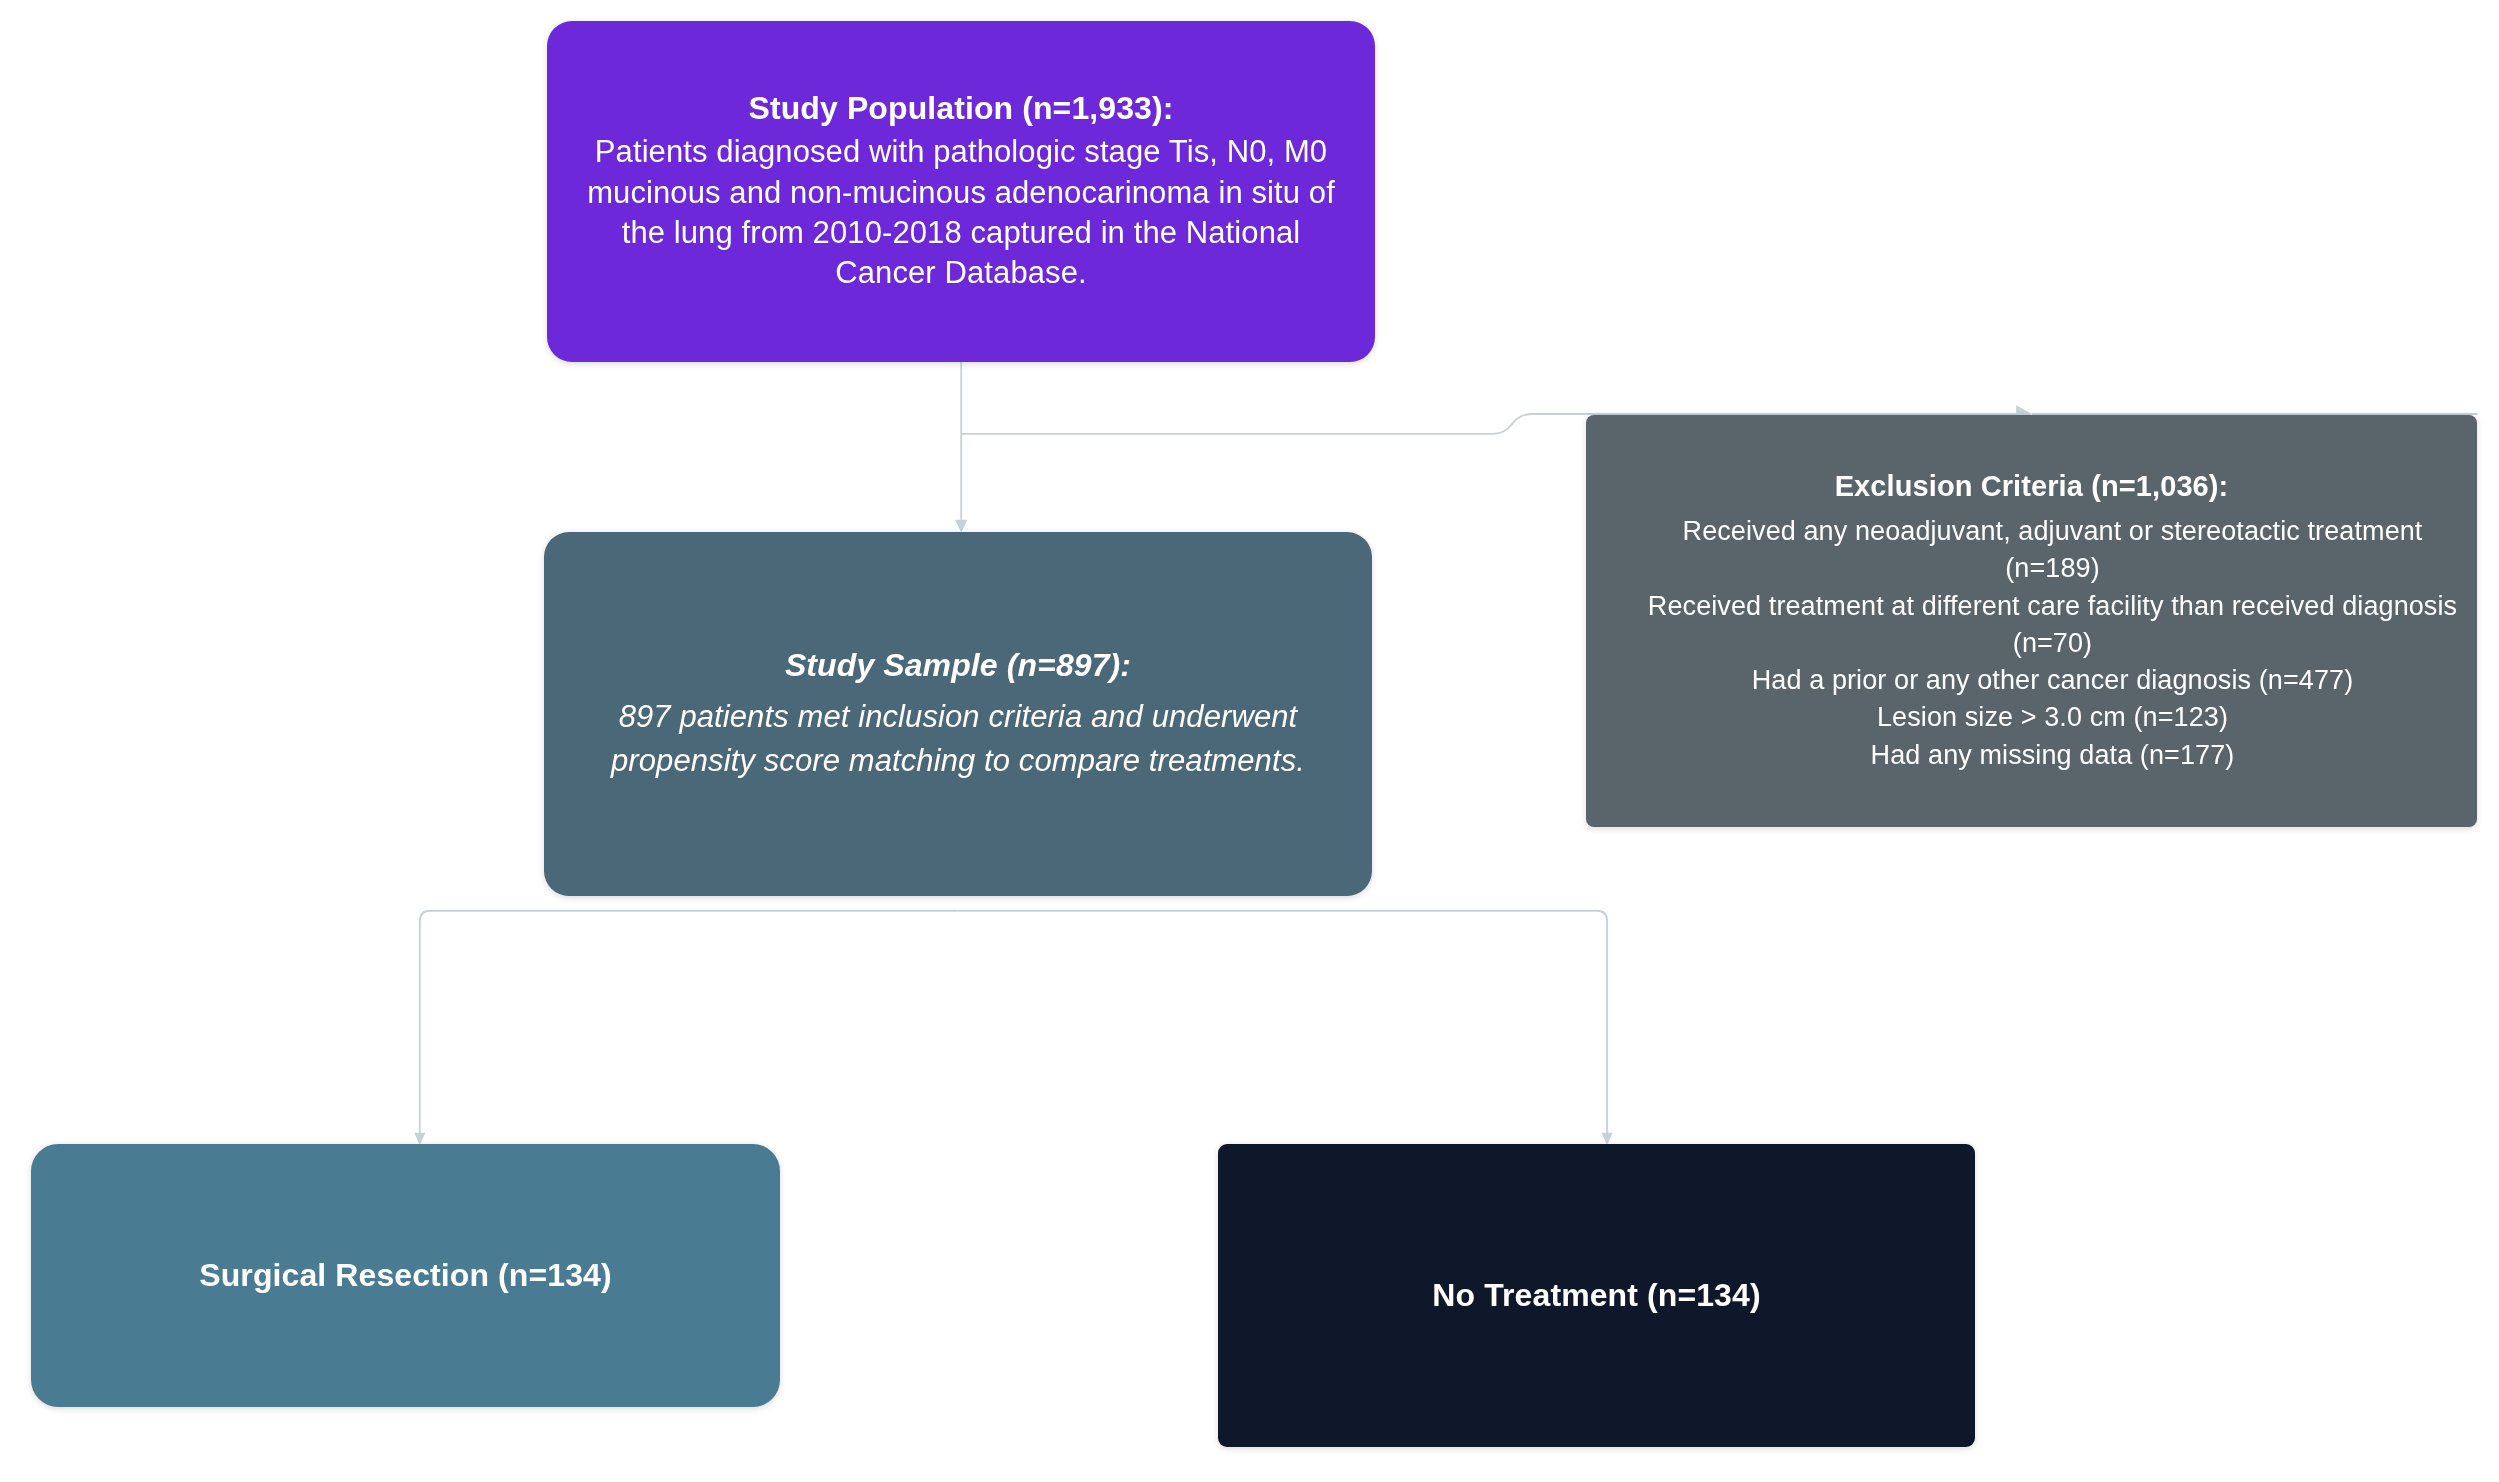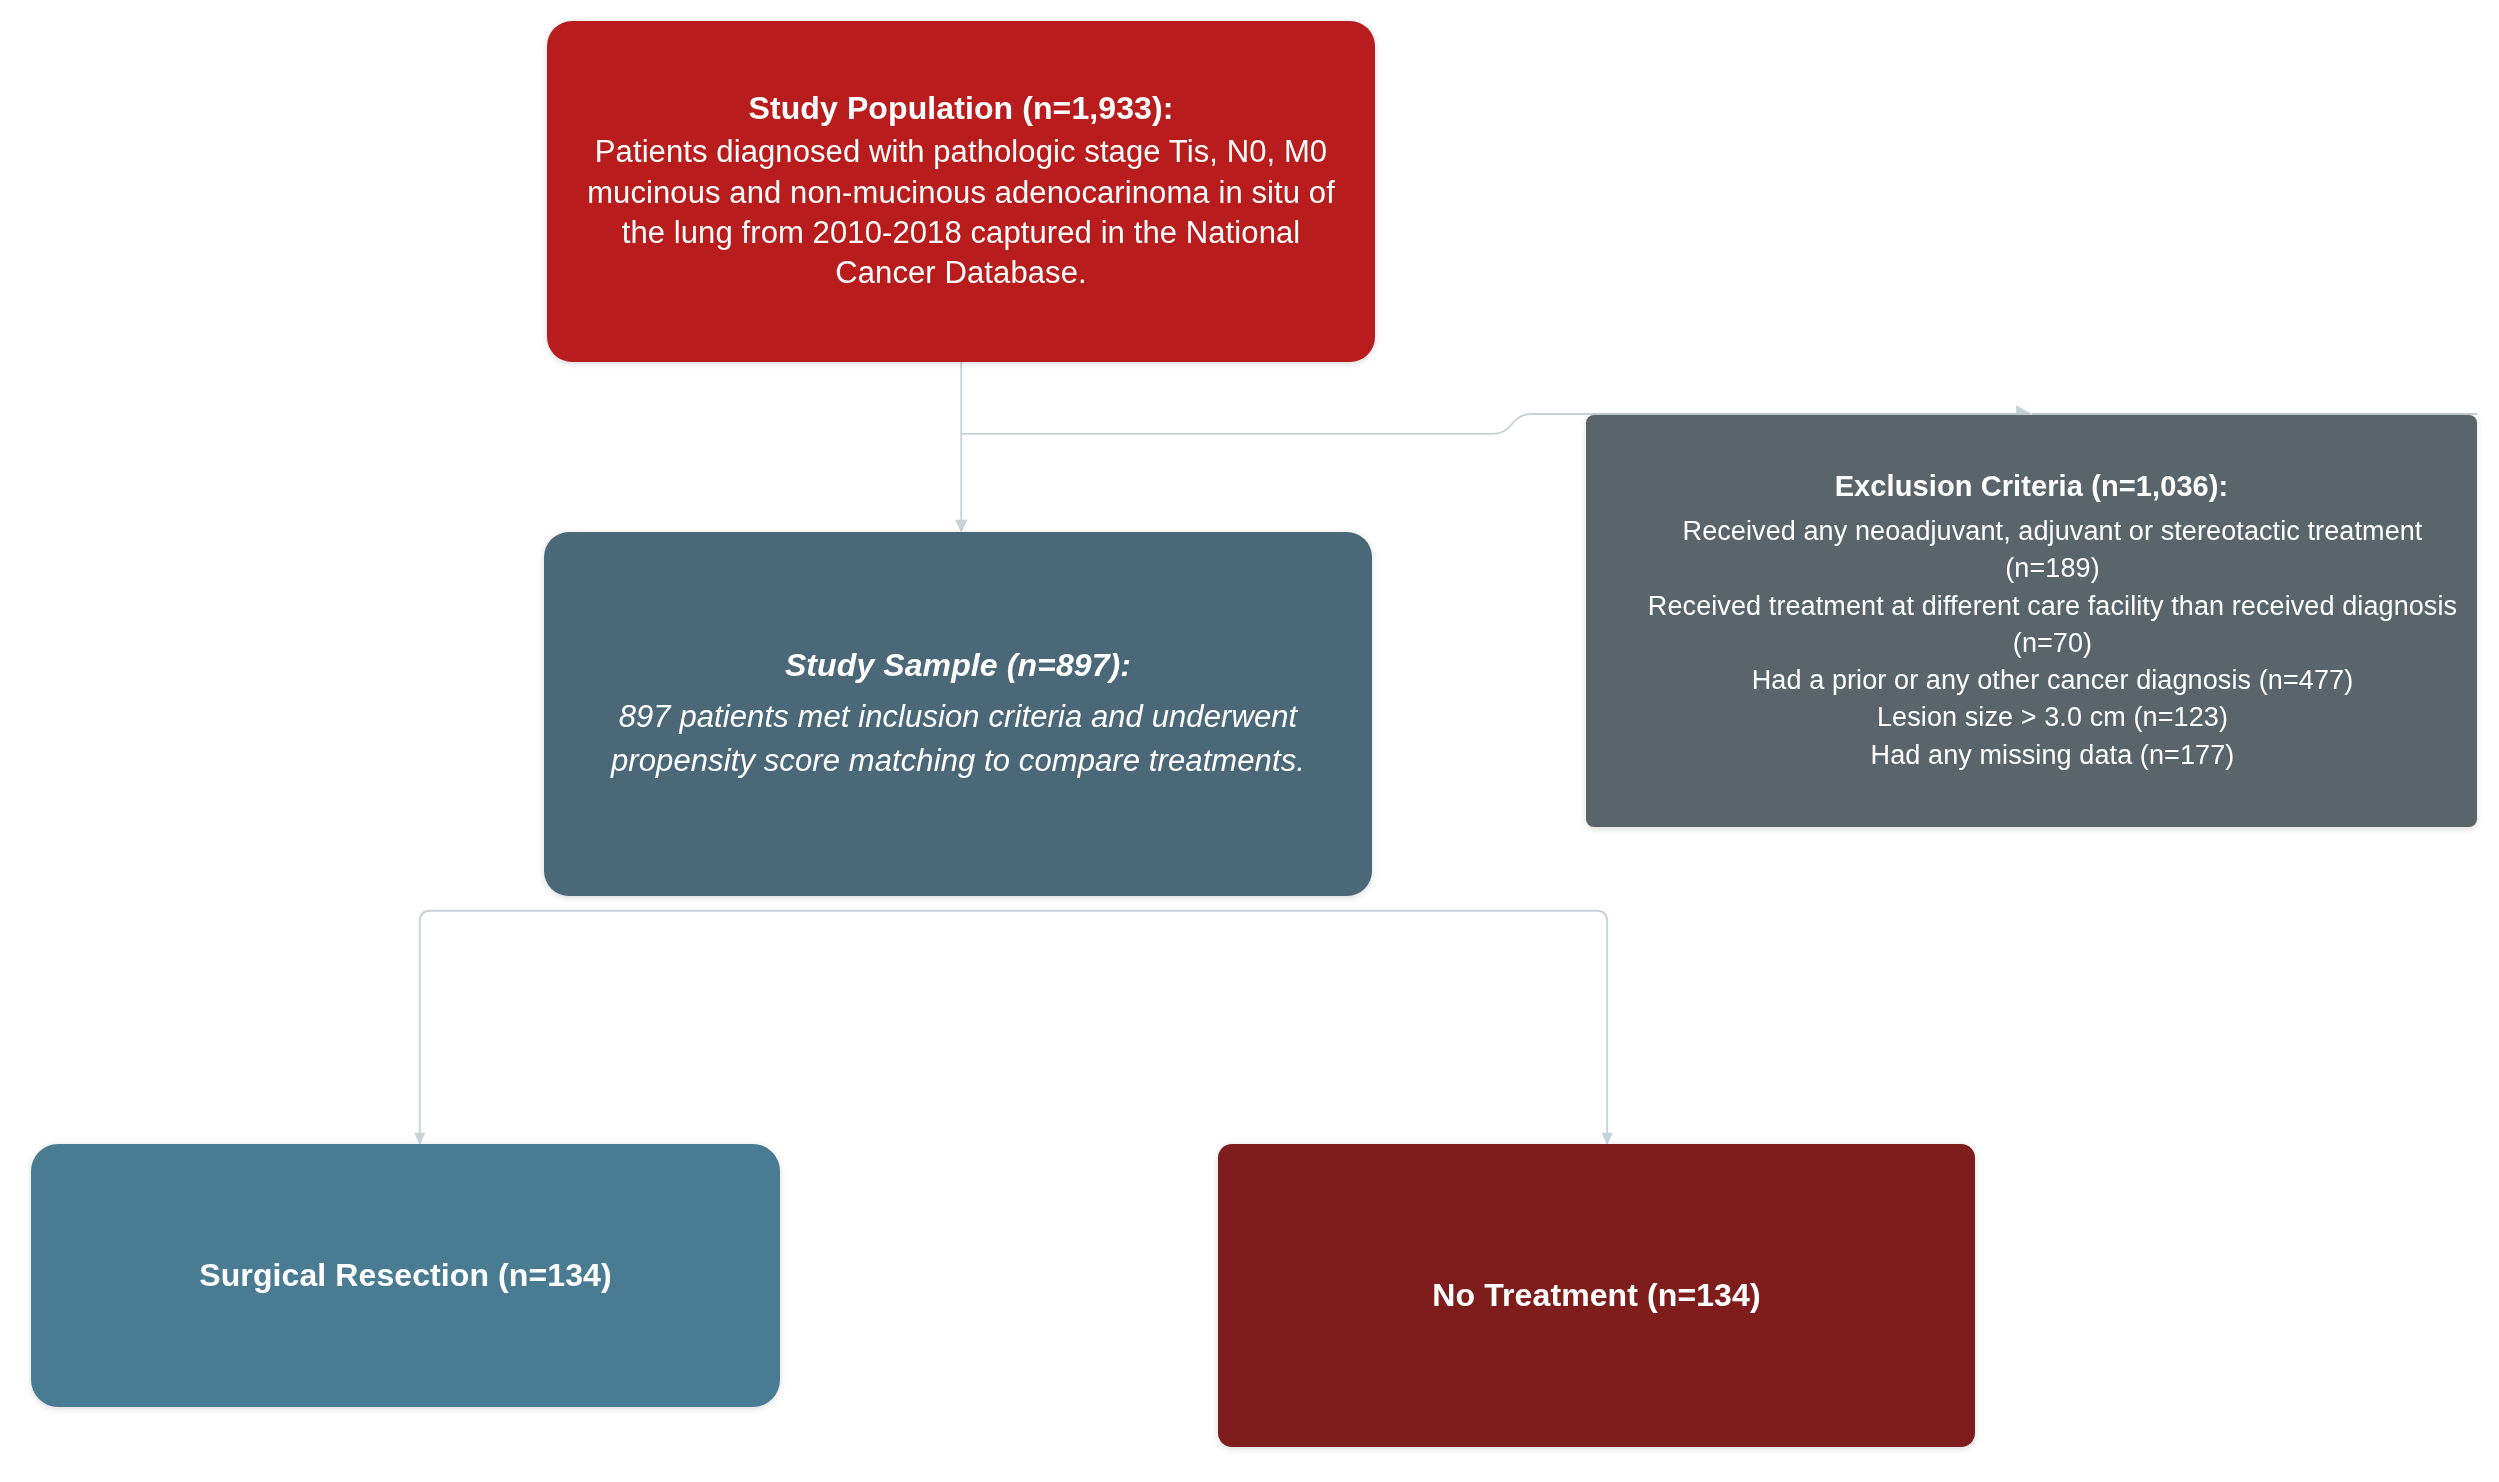--- a/index.html
+++ b/index.html
@@ -63,21 +63,21 @@
     line-height: 1.30;
     letter-spacing: 0.1px;
     font-weight: 400;
     margin-left: 42px;
   }
 
   
   #box-study-population {
     left: 547px;  top: 20.5px;
     width: 828px; height: 341px;
-    background: #b91c1c;
+    background: #6d28d9;
     font-size: 31px;
   }
   #box-study-population .box-title { font-size: 32px; margin-bottom: 2.5px; }
   #box-study-population .box-body  { font-size: 31px; }
 
   #box-study-sample {
     left: 544px;  top: 532px;
     width: 828px; height: 364px;
     background: #4A6878;
     font-size: 31px;
@@ -102,22 +102,22 @@
     width: 749px; height: 263px;
     background: #497C93;
     border-radius: 27px;
     font-size: 32px;
   }
   #box-surgical-resection .box-title { font-size: 32px; }
 
   #box-no-treatment {
     left: 1218px; top: 1144px;
     width: 757px; height: 303px;
-    background: #7f1d1d;
-    border-radius: 14px;
+    background: #0f172a;
+    border-radius: 9px;
     font-size: 32px;
   }
   #box-no-treatment .box-title { font-size: 32px; }
 </style>
 </head>
 <body>
 
 <div id="canvas">
 
   <svg id="connectors" viewBox="0 0 4021 2384" width="2500" height="1482" xmlns="http://www.w3.org/2000/svg" aria-hidden="true">

